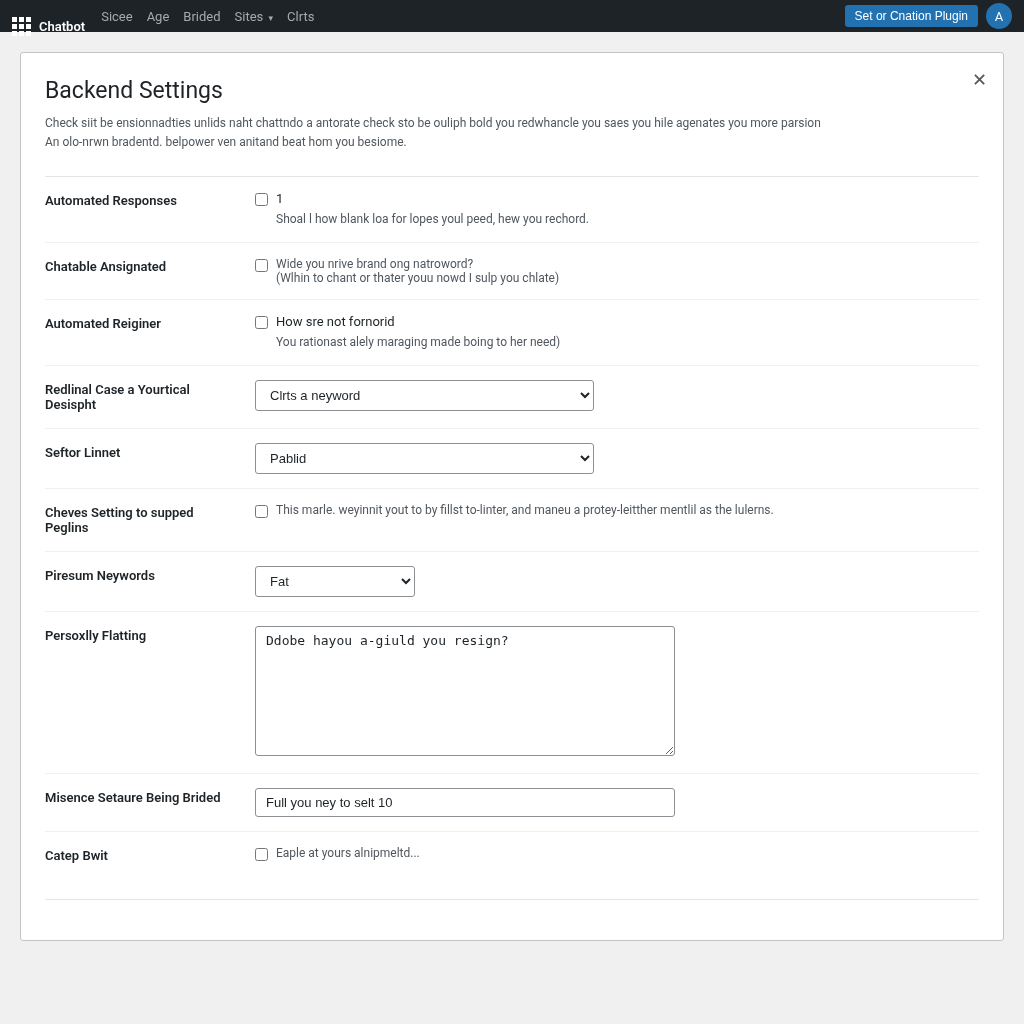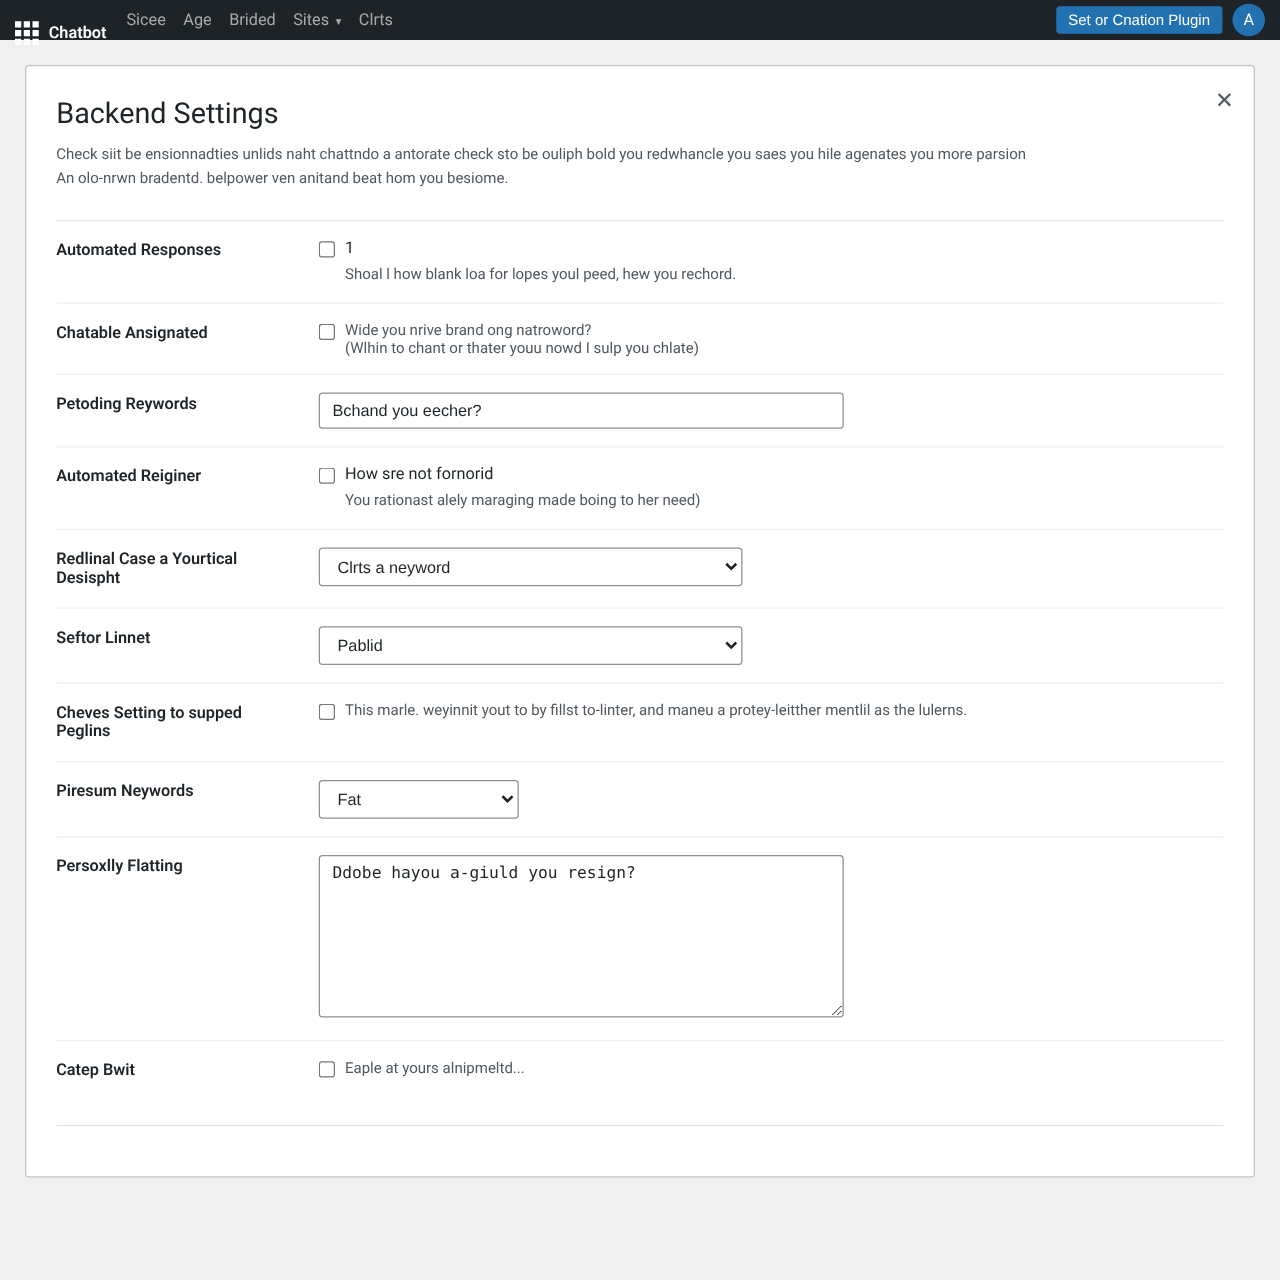--- a/index.html
+++ b/index.html
@@ -247,26 +247,20 @@
         <th>Chatable Ansignated</th>
         <td>
           <div class="checkbox-row">
             <input type="checkbox" style="">
             <span style="white-space:pre-line;font-size:12px;color:#50575e;">Wide you nrive brand ong natroword?
 (Wlhin to chant or thater youu nowd I sulp you chlate)</span>
           </div>
         </td>
       </tr>
 
-      <tr>
-        <th>Petoding Reywords</th>
-        <td>
-          <input type="text" value="Bchand you eecher?" style="">
-        </td>
-      </tr>
 
       <tr>
         <th>Automated Reiginer</th>
         <td>
           <div class="checkbox-row">
             <input type="checkbox" style="">
             <div>
               <div>How sre not fornorid</div>
               <div class="field-desc">You rationast alely maraging made boing to her need)</div>
             </div>
@@ -316,20 +310,26 @@
         </td>
       </tr>
 
       <tr>
         <th>Perso​xlly Flatting</th>
         <td>
           <textarea style="">Ddobe hayou a-giuld you resign?</textarea>
         </td>
       </tr>
 
+      <tr>
+        <th>Misence Setaure Being Brided</th>
+        <td>
+          <input type="text" value="Full you ney to selt 10" style="">
+        </td>
+      </tr>
 
       <tr>
         <th>Catep Bwit</th>
         <td>
           <div class="checkbox-row">
             <input type="checkbox" style="">
             <span style="font-size:12px;color:#50575e;">Eaple at yours alnipmeltd...</span>
           </div>
         </td>
       </tr>

